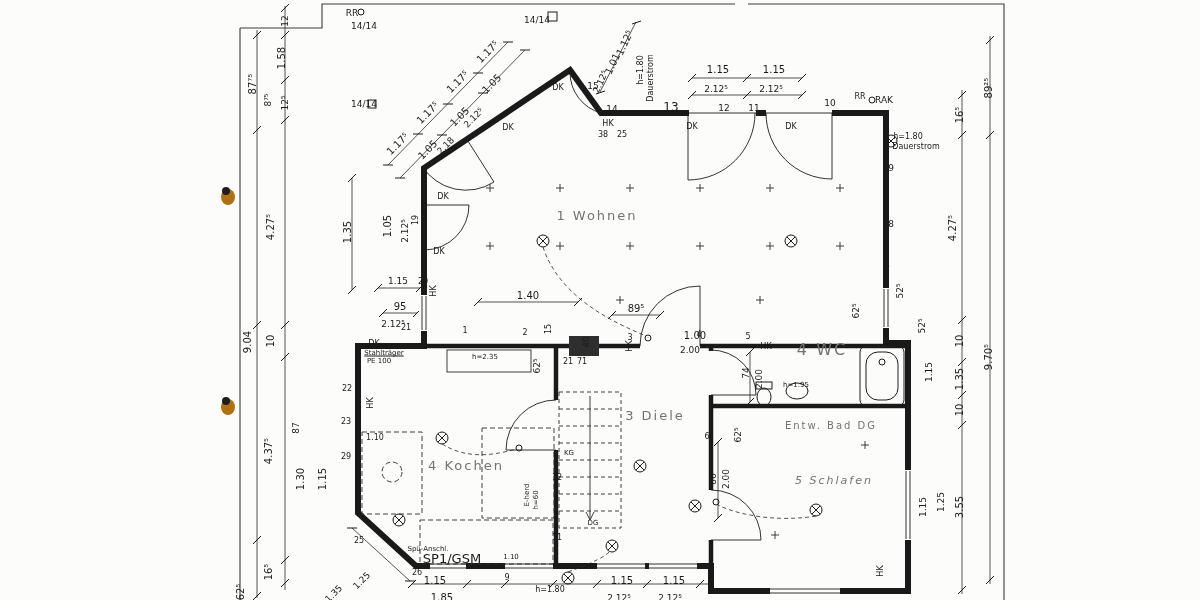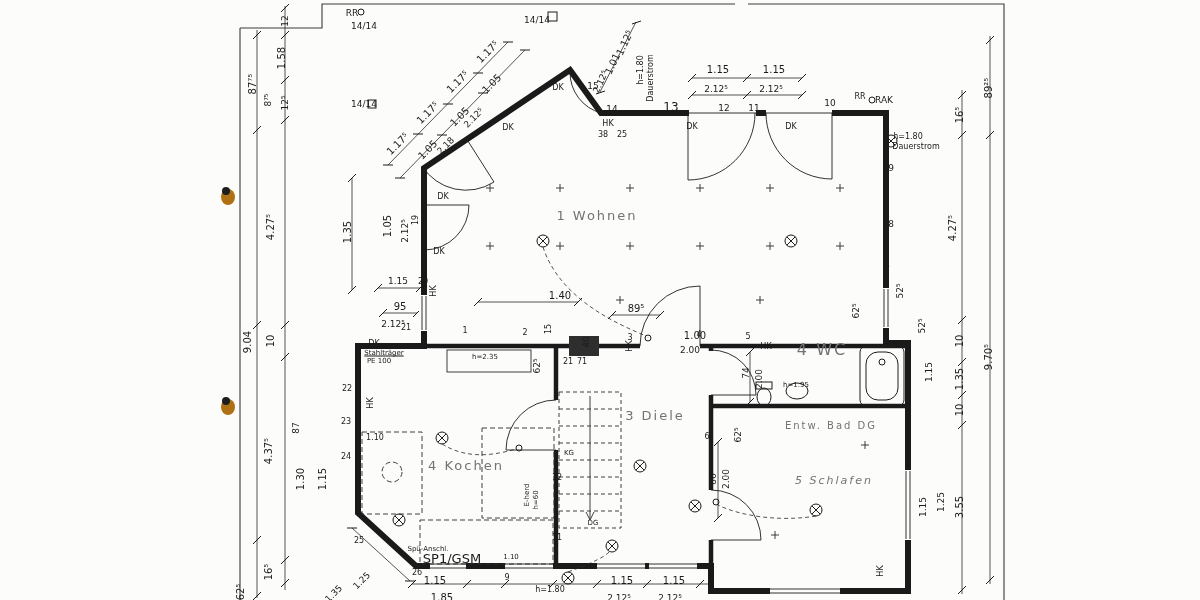--- a/index.html
+++ b/index.html
@@ -290,26 +290,26 @@
       <span class="lbl" style="left: 241px; top: 592px; font-size: 10px; transform: translate(-50%, -50%) rotate(-90deg);">62⁵</span>
       <span class="lbl" style="left: 348px; top: 232px; font-size: 10px; transform: translate(-50%, -50%) rotate(-90deg);">1.35</span>
       <span class="lbl" style="left: 434px; top: 291px; font-size: 8px; transform: translate(-50%, -50%) rotate(-90deg);">HK</span>
       <span class="lbl" style="left: 398px; top: 281px; font-size: 9px; transform: translate(-50%, -50%) rotate(0deg);">1.15</span>
       <span class="lbl" style="left: 423px; top: 282px; font-size: 8px; transform: translate(-50%, -50%) rotate(0deg);">20</span>
       <span class="lbl" style="left: 400px; top: 307px; font-size: 10px; transform: translate(-50%, -50%) rotate(0deg);">95</span>
       <span class="lbl" style="left: 393px; top: 324px; font-size: 9px; transform: translate(-50%, -50%) rotate(0deg);">2.12⁵</span>
       <span class="lbl" style="left: 406px; top: 328px; font-size: 8px; transform: translate(-50%, -50%) rotate(0deg);">21</span>
       <span class="lbl" style="left: 347px; top: 389px; font-size: 8px; transform: translate(-50%, -50%) rotate(0deg);">22</span>
       <span class="lbl" style="left: 346px; top: 422px; font-size: 8px; transform: translate(-50%, -50%) rotate(0deg);">23</span>
-      <span class="lbl" style="left: 346px; top: 457px; font-size: 8px; transform: translate(-50%, -50%) rotate(0deg);">24</span>
+      <span class="lbl" style="left: 346px; top: 457px; font-size: 8px; transform: translate(-50%, -50%) rotate(0deg);">29</span>
       <span class="lbl" style="left: 371px; top: 403px; font-size: 8px; transform: translate(-50%, -50%) rotate(-90deg);">HK</span>
       <span class="lbl" style="left: 375px; top: 438px; font-size: 8px; transform: translate(-50%, -50%) rotate(0deg);">1.10</span>
       <span class="lbl" style="left: 359px; top: 541px; font-size: 8px; transform: translate(-50%, -50%) rotate(0deg);">25</span>
       <span class="lbl" style="left: 417px; top: 573px; font-size: 8px; transform: translate(-50%, -50%) rotate(0deg);">26</span>
-      <span class="lbl" style="left: 528px; top: 296px; font-size: 10px; transform: translate(-50%, -50%) rotate(0deg); margin-left: 32px;">1.40</span>
+      <span class="lbl" style="left: 528px; top: 296px; font-size: 10px; transform: translate(-50%, -50%) rotate(0deg);">1.40</span>
       <span class="lbl" style="left: 636px; top: 309px; font-size: 10px; transform: translate(-50%, -50%) rotate(0deg);">89⁵</span>
       <span class="lbl" style="left: 695px; top: 336px; font-size: 10px; transform: translate(-50%, -50%) rotate(0deg);">1.00</span>
       <span class="lbl" style="left: 690px; top: 350px; font-size: 9px; transform: translate(-50%, -50%) rotate(0deg);">2.00</span>
       <span class="lbl" style="left: 586px; top: 342px; font-size: 9px; transform: translate(-50%, -50%) rotate(-90deg);">40</span>
       <span class="lbl" style="left: 568px; top: 362px; font-size: 8px; transform: translate(-50%, -50%) rotate(0deg);">21</span>
       <span class="lbl" style="left: 582px; top: 362px; font-size: 8px; transform: translate(-50%, -50%) rotate(0deg);">71</span>
       <span class="lbl" style="left: 630px; top: 346px; font-size: 8px; transform: translate(-50%, -50%) rotate(-90deg);">HK</span>
       <span class="lbl" style="left: 537px; top: 366px; font-size: 9px; transform: translate(-50%, -50%) rotate(-90deg);">62⁵</span>
       <span class="lbl" style="left: 485px; top: 357px; font-size: 7px; transform: translate(-50%, -50%) rotate(0deg);">h=2.35</span>
       <span class="lbl" style="left: 374px; top: 344px; font-size: 8px; transform: translate(-50%, -50%) rotate(0deg);">DK</span>

